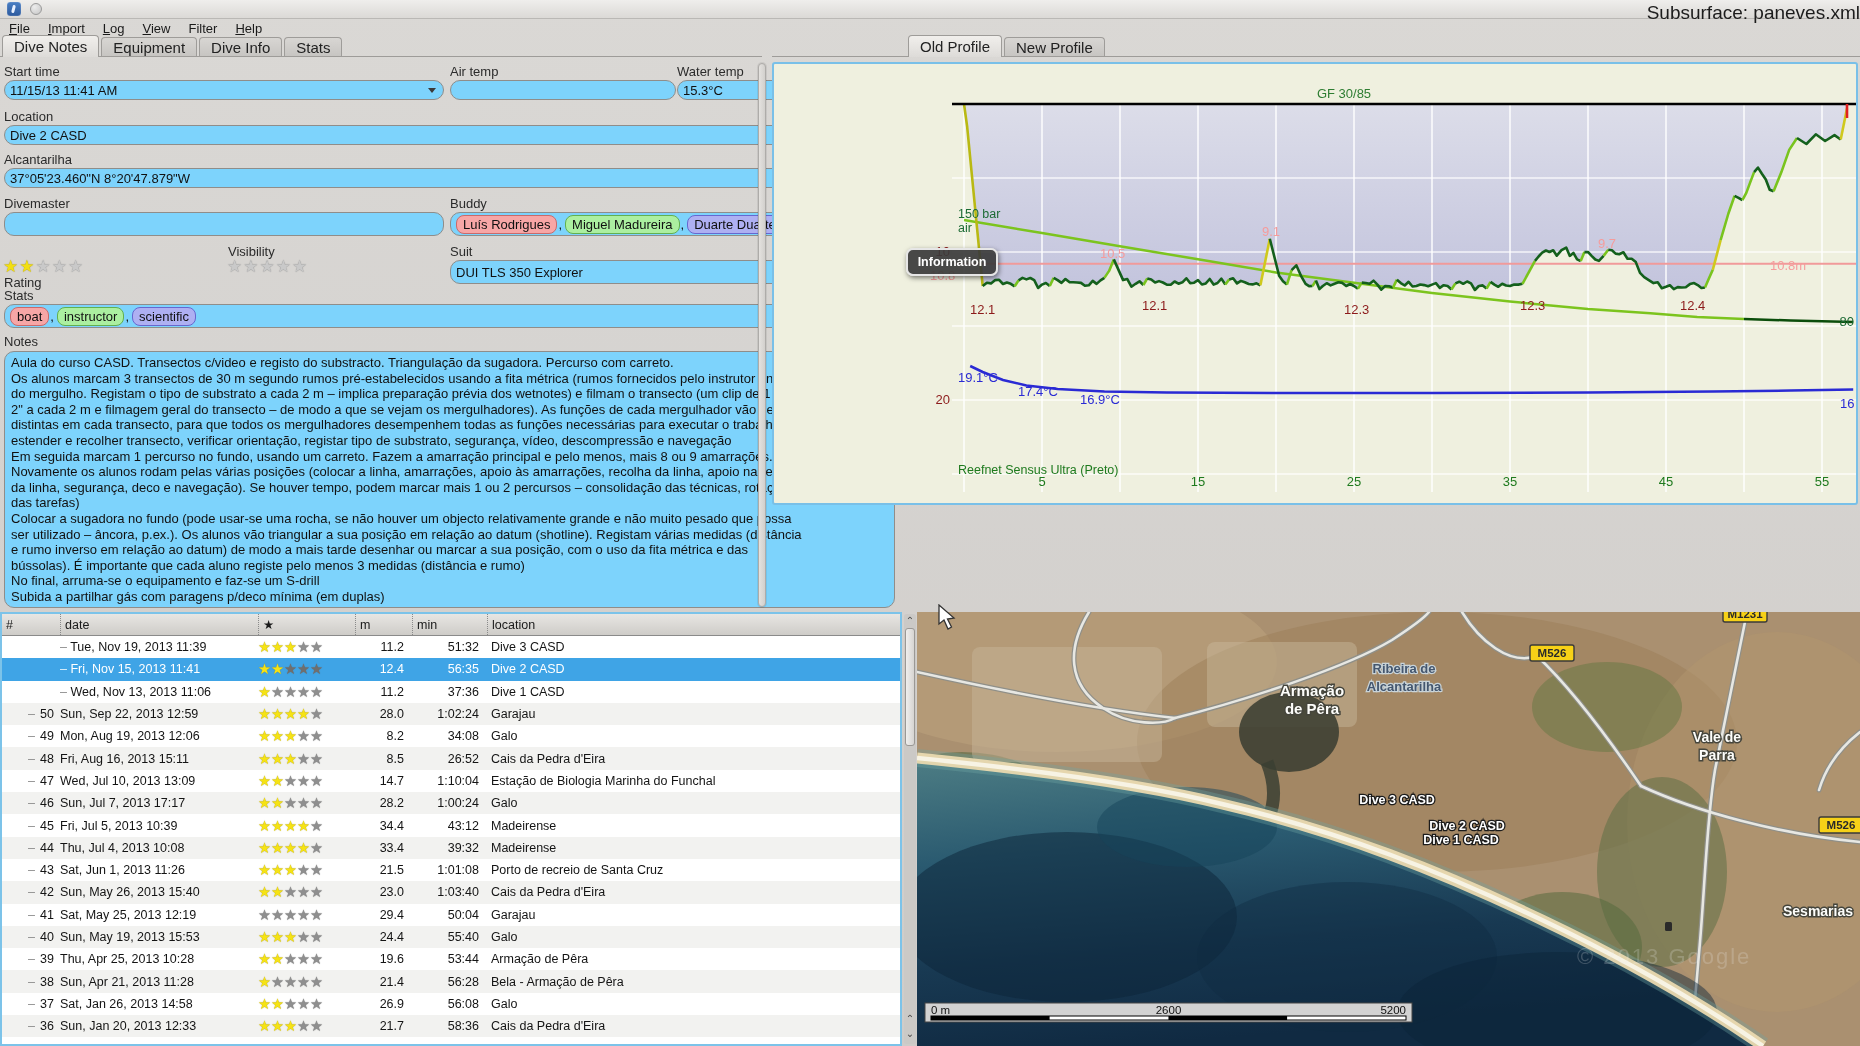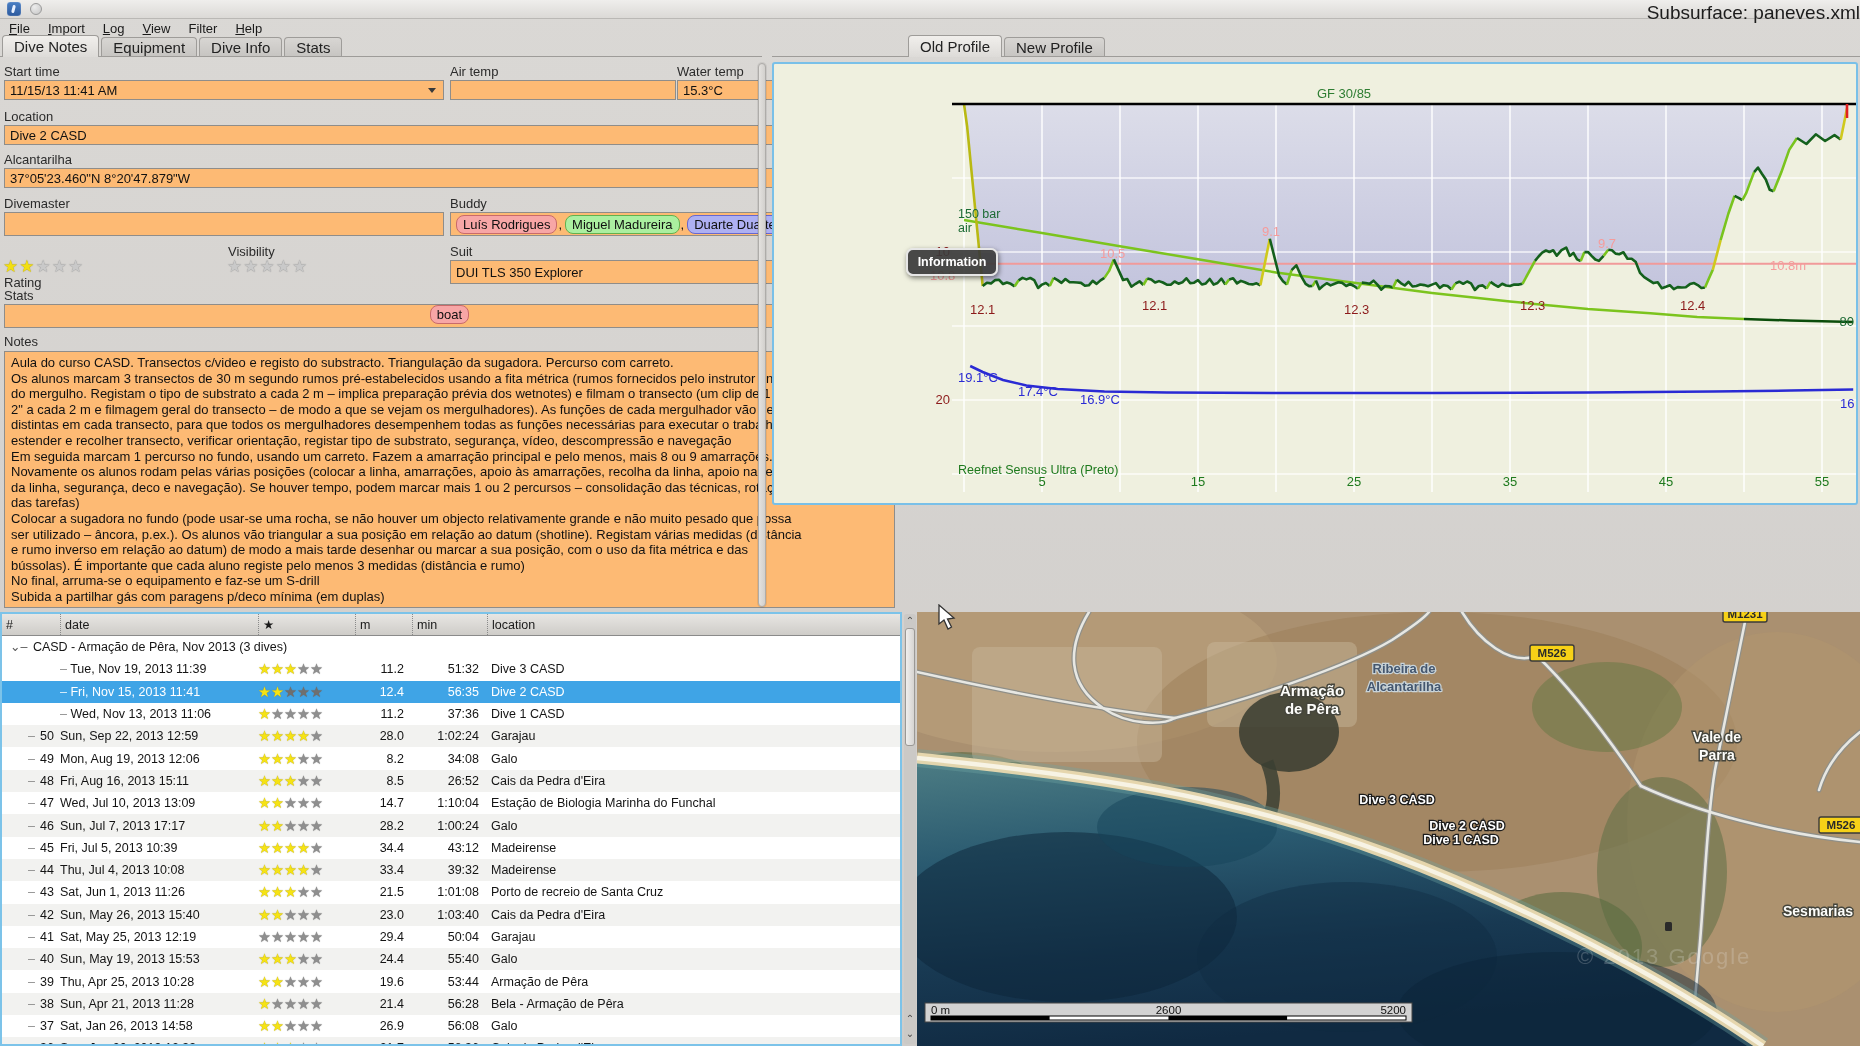--- a/index.html
+++ b/index.html
@@ -29,21 +29,21 @@
   #right-tabs{left:908px;}
   .tab{height:17px;line-height:17px;padding:1px 11px 1px 11px;font-size:15px;color:#222;
     background:linear-gradient(#d8d6d3,#c6c4c1);border:1px solid #9e9c99;border-bottom:none;
     border-radius:4px 4px 0 0;margin-right:2px;position:relative;top:0;}
   .tab.active{height:19px;line-height:19px;background:linear-gradient(#f1efec,#dddbd8);z-index:3;}
   .tabline{position:absolute;top:56px;height:1px;background:#9e9c99;z-index:1;}
   .tl-left{left:0;width:762px;}
   .tl-right{left:772px;width:1088px;}
   
   .lbl{position:absolute;font-size:13px;color:#2b2b2b;white-space:nowrap;}
-  .inp{position:absolute;background:#fdba74;border:1px solid #8f8d8a;border-radius:0;
+  .inp{position:absolute;background:#7dd3fc;border:1px solid #8f8d8a;border-radius:10px;
     font-size:13px;color:#111;display:flex;align-items:center;padding:0 5px;box-sizing:border-box;
     white-space:nowrap;overflow:hidden;}
   .combo-arrow{position:absolute;right:7px;top:7px;width:0;height:0;
     border-left:4px solid transparent;border-right:4px solid transparent;border-top:5px solid #3a3a3a;}
   .chip{display:inline-block;padding:0 6px;border-radius:8px;font-size:13px;line-height:17px;
     border:1px solid;color:#101010;}
   .chip.red{background:#f7a6a6;border-color:#c96a6a;}
   .chip.green{background:#abefa0;border-color:#62b04e;}
   .chip.blue{background:#aeb0f2;border-color:#6767cf;}
   .comma{font-size:13px;margin:0 3px 0 1px;}
@@ -172,21 +172,21 @@
 <div class="lbl" style="left:4px;top:244px;margin-top:31px;">Rating</div>
 <div class="stars" style="left:3px;top:258px;" id="rating-stars"><span class="on">★</span><span class="on">★</span><span class="off">★</span><span class="off">★</span><span class="off">★</span></div>
 <div class="lbl" style="left:228px;top:244px;">Visibility</div>
 <div class="stars" style="left:227px;top:258px;" id="visibility-stars"><span class="off">★</span><span class="off">★</span><span class="off">★</span><span class="off">★</span><span class="off">★</span></div>
 <div class="lbl" style="left:450px;top:244px;">Suit</div>
 <div class="inp" style="left:450px;top:260px;width:445px;height:24px;">
   <span>DUI TLS 350 Explorer</span>
 </div>
 
 <div class="lbl" style="left:4px;top:288px;">Stats</div>
-<div class="inp" style="left:4px;top:304px;width:891px;height:24px;flex-direction:column;" id="tags-box">
+<div class="inp" style="left:4px;top:304px;width:891px;height:24px;" id="tags-box">
     <span class="chip red">boat</span>
     <span class="comma">,</span>
     <span class="chip green">instructor</span>
     <span class="comma">,</span>
     <span class="chip blue">scientific</span>
   </div>
 
 <div class="lbl" style="left:4px;top:334px;">Notes</div>
 <div class="inp" id="notes-box" style="left:4px;top:351px;width:891px;height:257px;">Aula do curso CASD. Transectos c/video e registo do substracto. Triangulação da sugadora. Percurso com carreto.
 Os alunos marcam 3 transectos de 30 m segundo rumos pré-estabelecidos usando a fita métrica (rumos fornecidos pelo instrutor antes
@@ -210,24 +210,20 @@
 </div>
 
 <div id="dive-list">
   <div class="lhead">
     <div class="hc">#</div>
     <div class="hc">date</div>
     <div class="hc">★</div>
     <div class="hc">m</div>
     <div class="hc">min</div>
     <div class="hc">location</div>
-  </div>
-  <div class="grow">
-    <span class="garr">⌄–</span>
-    <span>CASD - Armação de Pêra, Nov 2013 (3 dives)</span>
   </div>
   <div id="dive-rows">
       <div class="drow">
         <div class="c numcell">
           <span class="dash"></span>
           <span class="num"></span>
         </div>
         <div class="c"><span class="dash">–  </span>Tue, Nov 19, 2013 11:39</div>
         <div class="c lstars"><span class="on">★</span><span class="on">★</span><span class="on">★</span><span class="off">★</span><span class="off">★</span></div>
         <div class="c rt">11.2</div>

